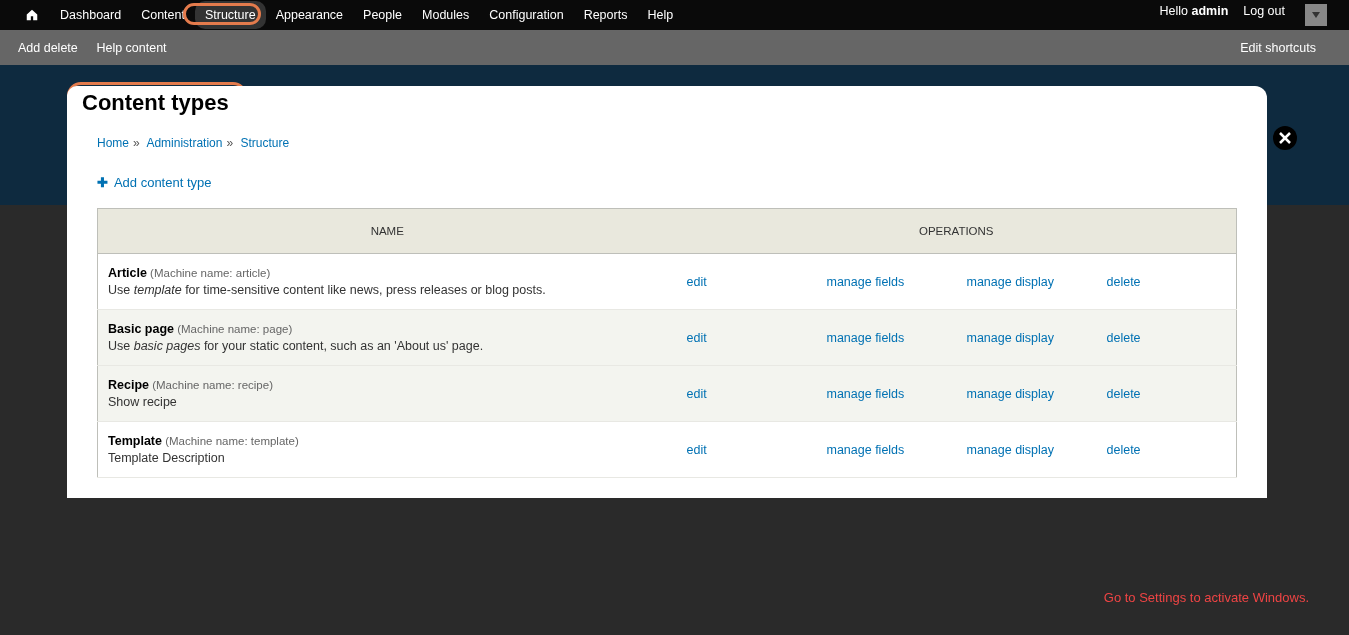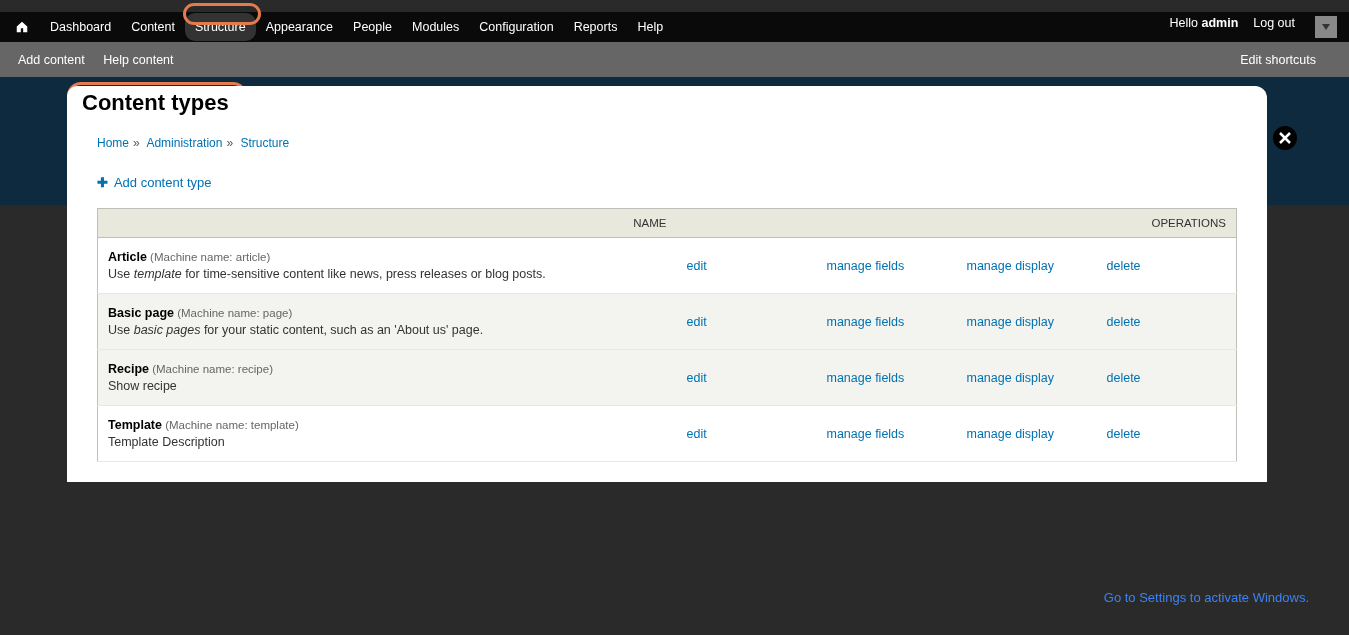--- a/index.html
+++ b/index.html
@@ -1,19 +1,19 @@
 <!DOCTYPE html>
 <html><head>
 <meta charset="utf-8">
 <style>
 * { margin: 0; padding: 0; box-sizing: border-box; }
 body { font-family: "Lucida Grande", Verdana, sans-serif; font-size: 13px; background: #2a2a2a; width: 1349px; height: 635px; position: relative; overflow: hidden; }
 
 
-.toolbar-top { background: #0a0a0a; height: 30px; display: flex; align-items: center; padding: 0 12px; color: #fff; justify-content: space-between; margin-top: 12px; }
+.toolbar-top { background: #0a0a0a; height: 30px; display: flex; align-items: center; padding: 0 22px; color: #fff; justify-content: space-between; }
 .toolbar-left { display: flex; align-items: center; gap: 0; }
 .toolbar-left .home-icon { width: 20px; height: 20px; display: flex; align-items: center; justify-content: center; margin-right: 8px; }
 .toolbar-left a { color: #fff; text-decoration: none; padding: 7px 10px; font-size: 12.5px; }
 .toolbar-left a.active { background: #333; border-radius: 10px; }
 .toolbar-right { display: flex; align-items: flex-start; gap: 15px; font-size: 12.5px; }
 .toolbar-right span { color: #fff; }
 .toolbar-right a { color: #fff; text-decoration: none; }
 .toggle-btn { width: 22px; height: 22px; background: #888; display: inline-flex; align-items: center; justify-content: center; margin-left: 5px; }
 
 
@@ -39,42 +39,42 @@
 .breadcrumb a { color: #0071B3; text-decoration: none; }
 .breadcrumb .sep { margin: 0 4px; color: #555; }
 
 
 .add-link-wrap { margin-bottom: 18px; }
 .add-link { color: #0071B3; text-decoration: none; font-size: 13px; display: inline-flex; align-items: center; gap: 6px; }
 .add-plus { color: #0071B3; font-weight: bold; }
 
 
 .ctable { width: 100%; border: 1px solid #bebfb9; border-collapse: collapse; }
-.ctable th { background: #e9e8dd; border-bottom: 1px solid #bebfb9; text-align: right; padding: 8px 10px; font-size: 11.5px; font-weight: normal; text-transform: uppercase; color: #333; }
+.ctable th { background: #e9e8dd; border-bottom: 1px solid #bebfb9; text-align: center; padding: 16px 10px; font-size: 11.5px; font-weight: normal; text-transform: uppercase; color: #333; }
 .ctable td { padding: 12px 10px; border-bottom: 1px solid #e8e8e3; vertical-align: top; font-size: 12.5px; }
 .ctable tr.odd td { background: #fff; }
 .ctable tr.even td { background: #f3f4ef; }
 .ctable .label { font-weight: bold; }
 .ctable .mname { font-size: 11.5px; color: #666; font-weight: normal; }
 .ctable .desc { color: #333; font-size: 12.5px; margin-top: 3px; }
 .ctable .desc em { font-style: italic; }
 .ctable a.op { color: #0071B3; text-decoration: none; font-size: 12.5px; }
 .ctable td.opcell { width: 140px; vertical-align: middle; }
 
 
 .circle-anno { position: absolute; border: 3px solid #e47b4c; border-radius: 50%; pointer-events: none; }
 .anno-text { position: absolute; color: #e47b4c; font-family: Georgia, serif; font-size: 22px; font-style: italic; pointer-events: none; line-height: 1.2; text-align: center; }
 .arrow { position: absolute; pointer-events: none; }
 .arrow svg line, .arrow svg path { stroke: #e47b4c; stroke-width: 2.5; fill: none; }
 .arrow svg polygon { fill: #e47b4c; }
 
 
 .watermark { position: absolute; right: 40px; bottom: 30px; color: #888; z-index: 5; }
 .watermark .title { font-size: 20px; color: #9a9a9a; }
-.watermark .sub { font-size: 13px; color: #3b82f6; }
+.watermark .sub { font-size: 13px; color: #ef4444; }
 
 
 .underlay { position: absolute; top: 205px; left:0; right:0; bottom:0; background: #2a2a2a; z-index:1;}
 </style>
 </head>
 <body>
 
 <div class="toolbar-top">
   <div class="toolbar-left">
     <span class="home-icon">
@@ -98,21 +98,21 @@
     <span class="toggle-btn">
       <svg width="8" height="6" viewBox="0 0 8 6">
           <polygon points="0,0 8,0 4,6" fill="#333"></polygon>
         </svg>
     </span>
   </div>
 </div>
 
 <div class="shortcuts">
   <div>
-    <a href="#">Add content</a>
+    <a href="#">Add delete</a>
     <a href="#">Help content</a>
   </div>
   <div class="shortcuts-right">
     <a href="#">Edit shortcuts</a>
   </div>
 </div>
 
 <div class="site-bg">
   <div class="user-menu">
     <a href="#">My account</a>

